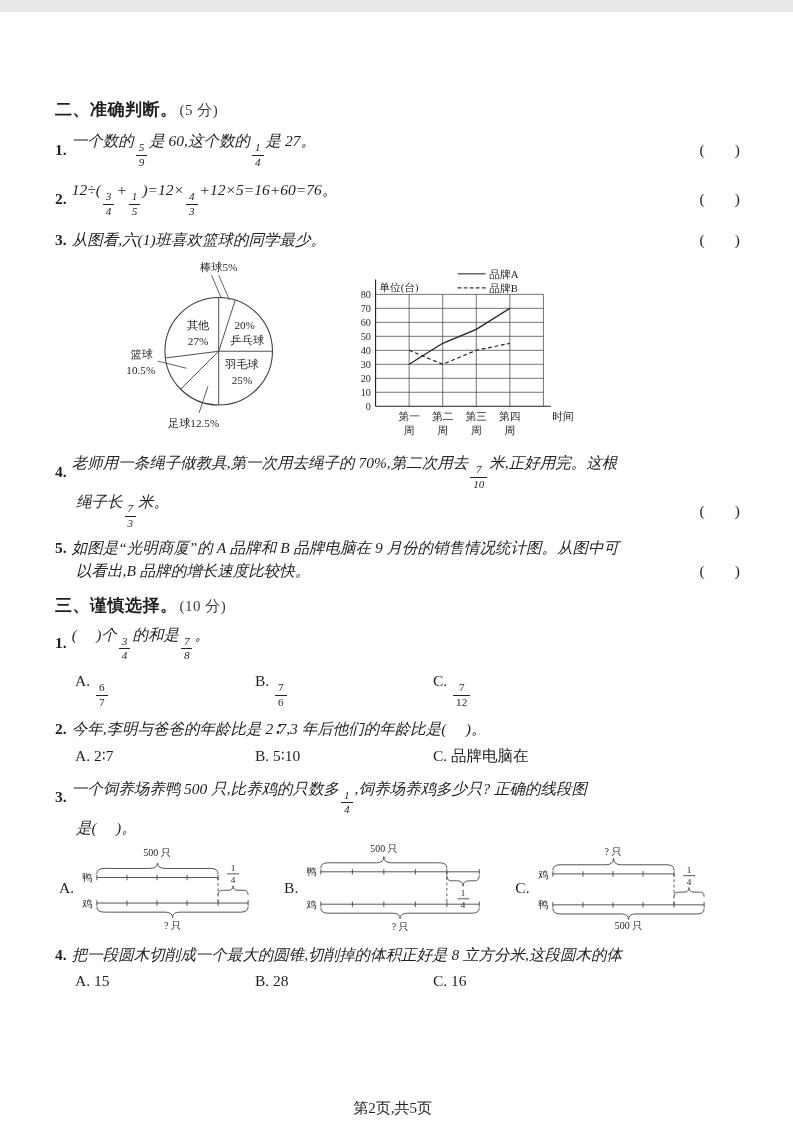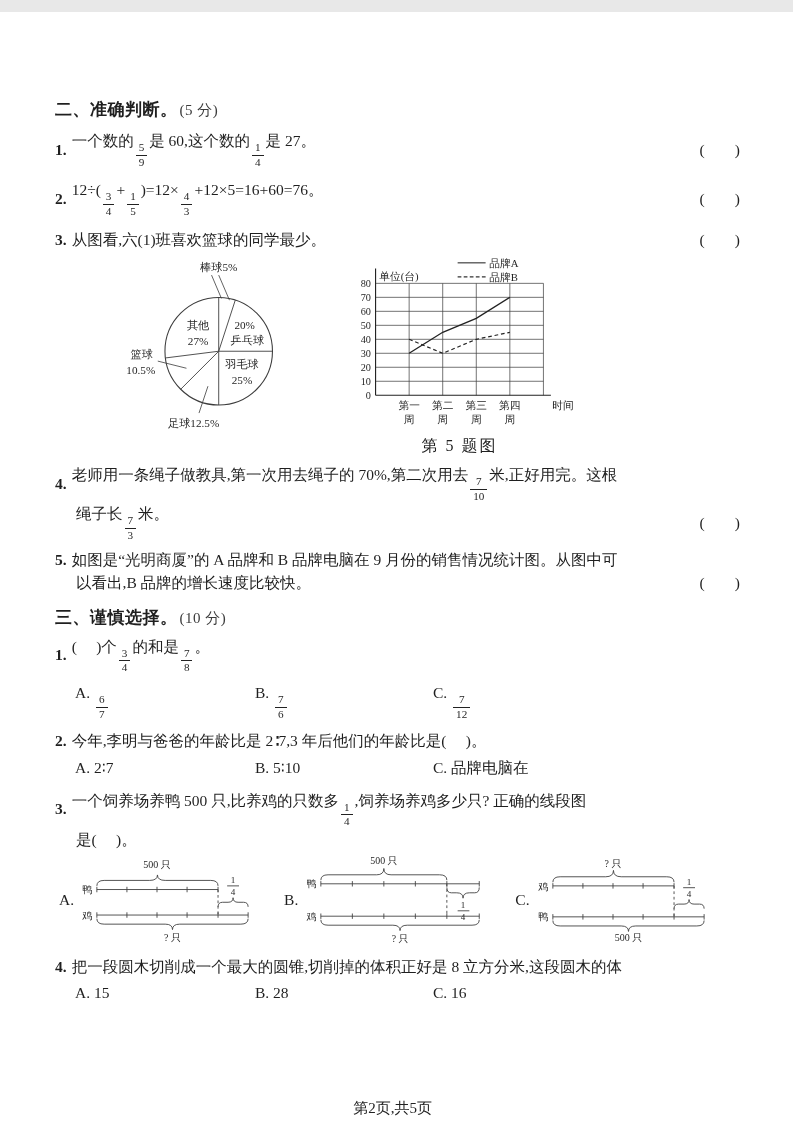--- a/index.html
+++ b/index.html
@@ -3,28 +3,28 @@
 <meta charset="utf-8">
 <style>
   html,body{margin:0;padding:0;background:#e8e8e8;}
   .page{position:relative;width:793px;height:1122px;margin:12px auto;background:#ffffff;
         font-family:"Liberation Serif","DejaVu Serif",serif;font-size:15.5px;color:#1f1f1f;
         box-sizing:border-box;padding:86px 52px 8px 55px;overflow:hidden;}
   .sec-head{font-size:17px;font-weight:bold;letter-spacing:0.5px;}
   .sec-head .sec-score{font-weight:normal;font-size:15px;color:#3c3c3c;margin-left:2px;}
   .qrow{display:flex;align-items:center;}
   .qnum{font-weight:bold;margin-right:5px;white-space:nowrap;}
-  .qtext{flex:1;min-width:0;}
+  .qtext{flex:1;min-width:0;font-style:italic;}
   .qblank{white-space:pre;margin-left:10px;letter-spacing:1px;}
   .qcont{padding-left:21px;}
   .frac{display:inline-flex;flex-direction:column;align-items:center;vertical-align:-0.45em;
         line-height:1.05;font-size:0.72em;margin:0 2px;}
   .frac .num{padding:0 3px 1px;}
   .frac .den{border-top:1px solid #222;padding:1px 3px 0;}
-  .figs{display:flex;margin:6px 0 2px 58px;}
+  .figs{display:flex;align-items:flex-end;margin:6px 0 2px 58px;}
   .fig{text-align:center;}
   .fig + .fig{margin-left:14px;}
   .fig-caption{font-size:16px;margin-top:2px;letter-spacing:2px;}
   .opts{display:flex;align-items:center;margin-left:20px;}
   .opt{width:180px;}
   .opt.o2{width:178px;}
   .opt.o3{flex:1;}
   .segs{display:flex;align-items:center;}
   .seg{display:flex;align-items:center;}
   .seg-letter{margin:0 1px 0 4px;}
@@ -160,21 +160,20 @@
           <text x="108" y="163">第二</text>
           <text x="144" y="163">第三</text>
           <text x="180" y="163">第四</text>
           <text x="72" y="178">周</text>
           <text x="108" y="178">周</text>
           <text x="144" y="178">周</text>
           <text x="180" y="178">周</text>
           <text x="237" y="163">时间</text>
         </g>
       </svg>
-      <div class="fig-caption">第 5 题图</div>
     </div>
   </div>
 
   <div class="qrow mt8">
     <span class="qnum">4.</span>
     <span class="qtext">老师用一条绳子做教具,第一次用去绳子的 70%,第二次用去<span class="frac">
           <span class="num">7</span>
           <span class="den">10</span>
         </span>米,正好用完。这根</span>
   </div>

